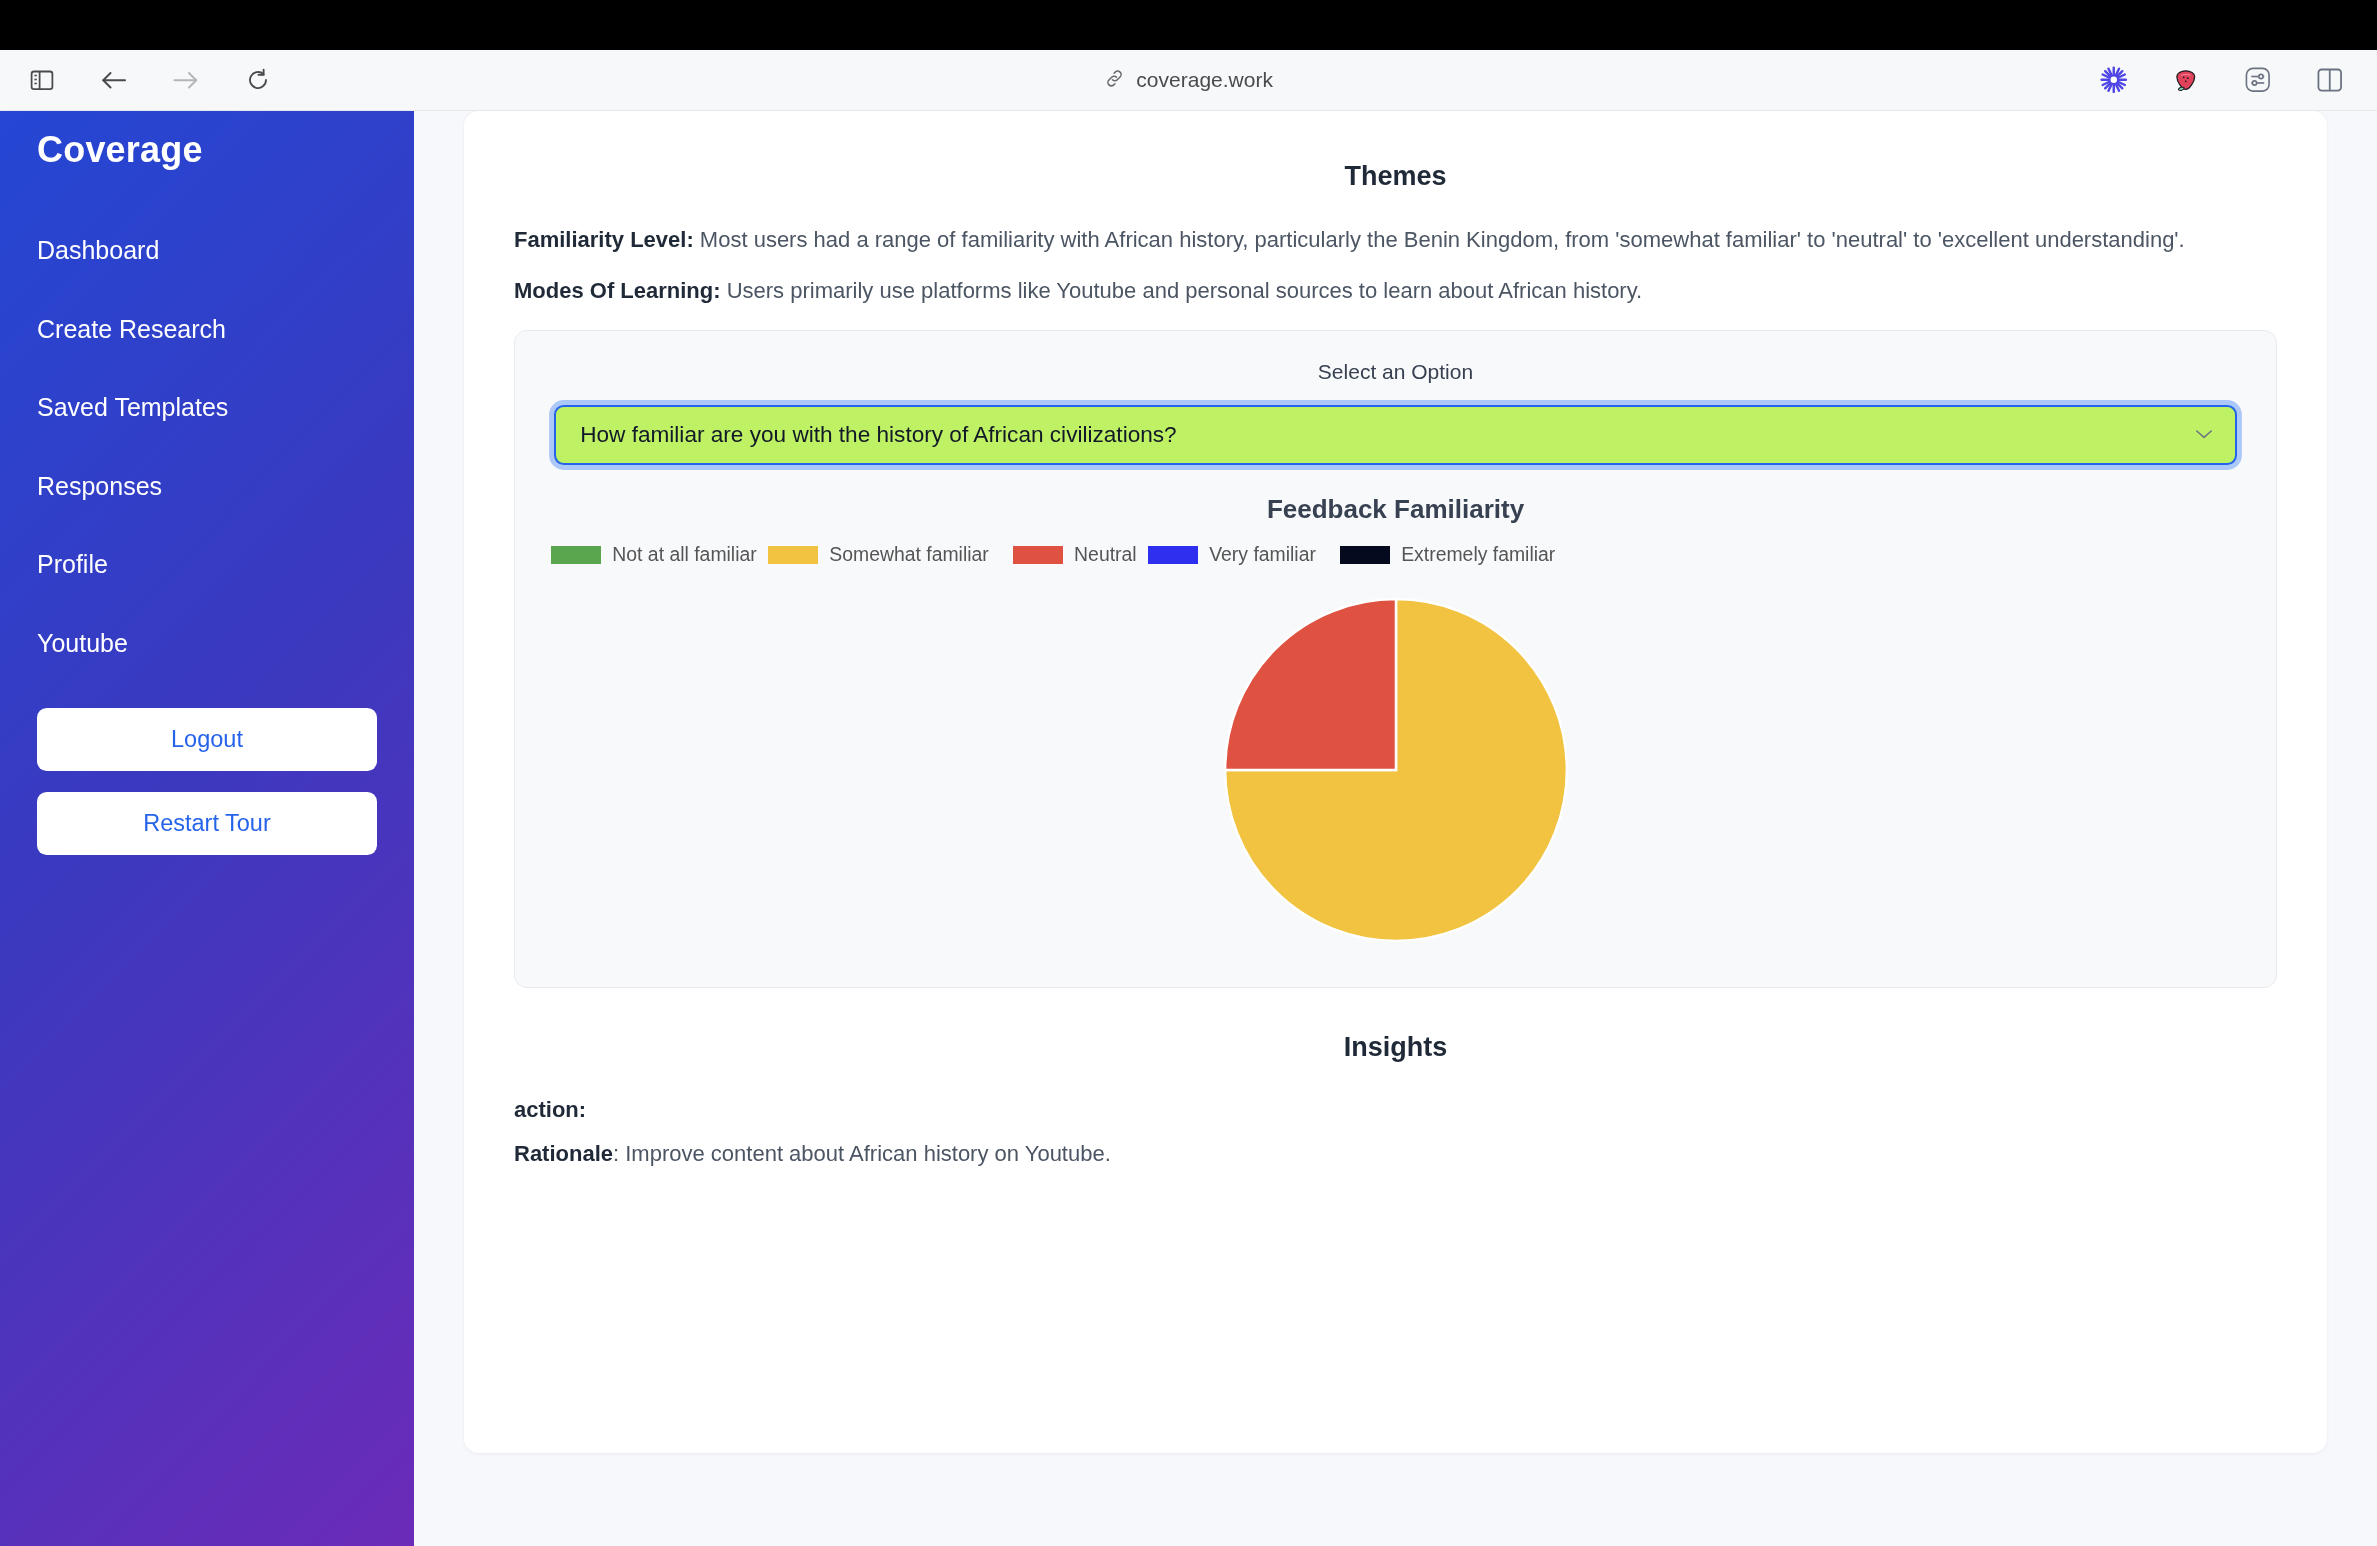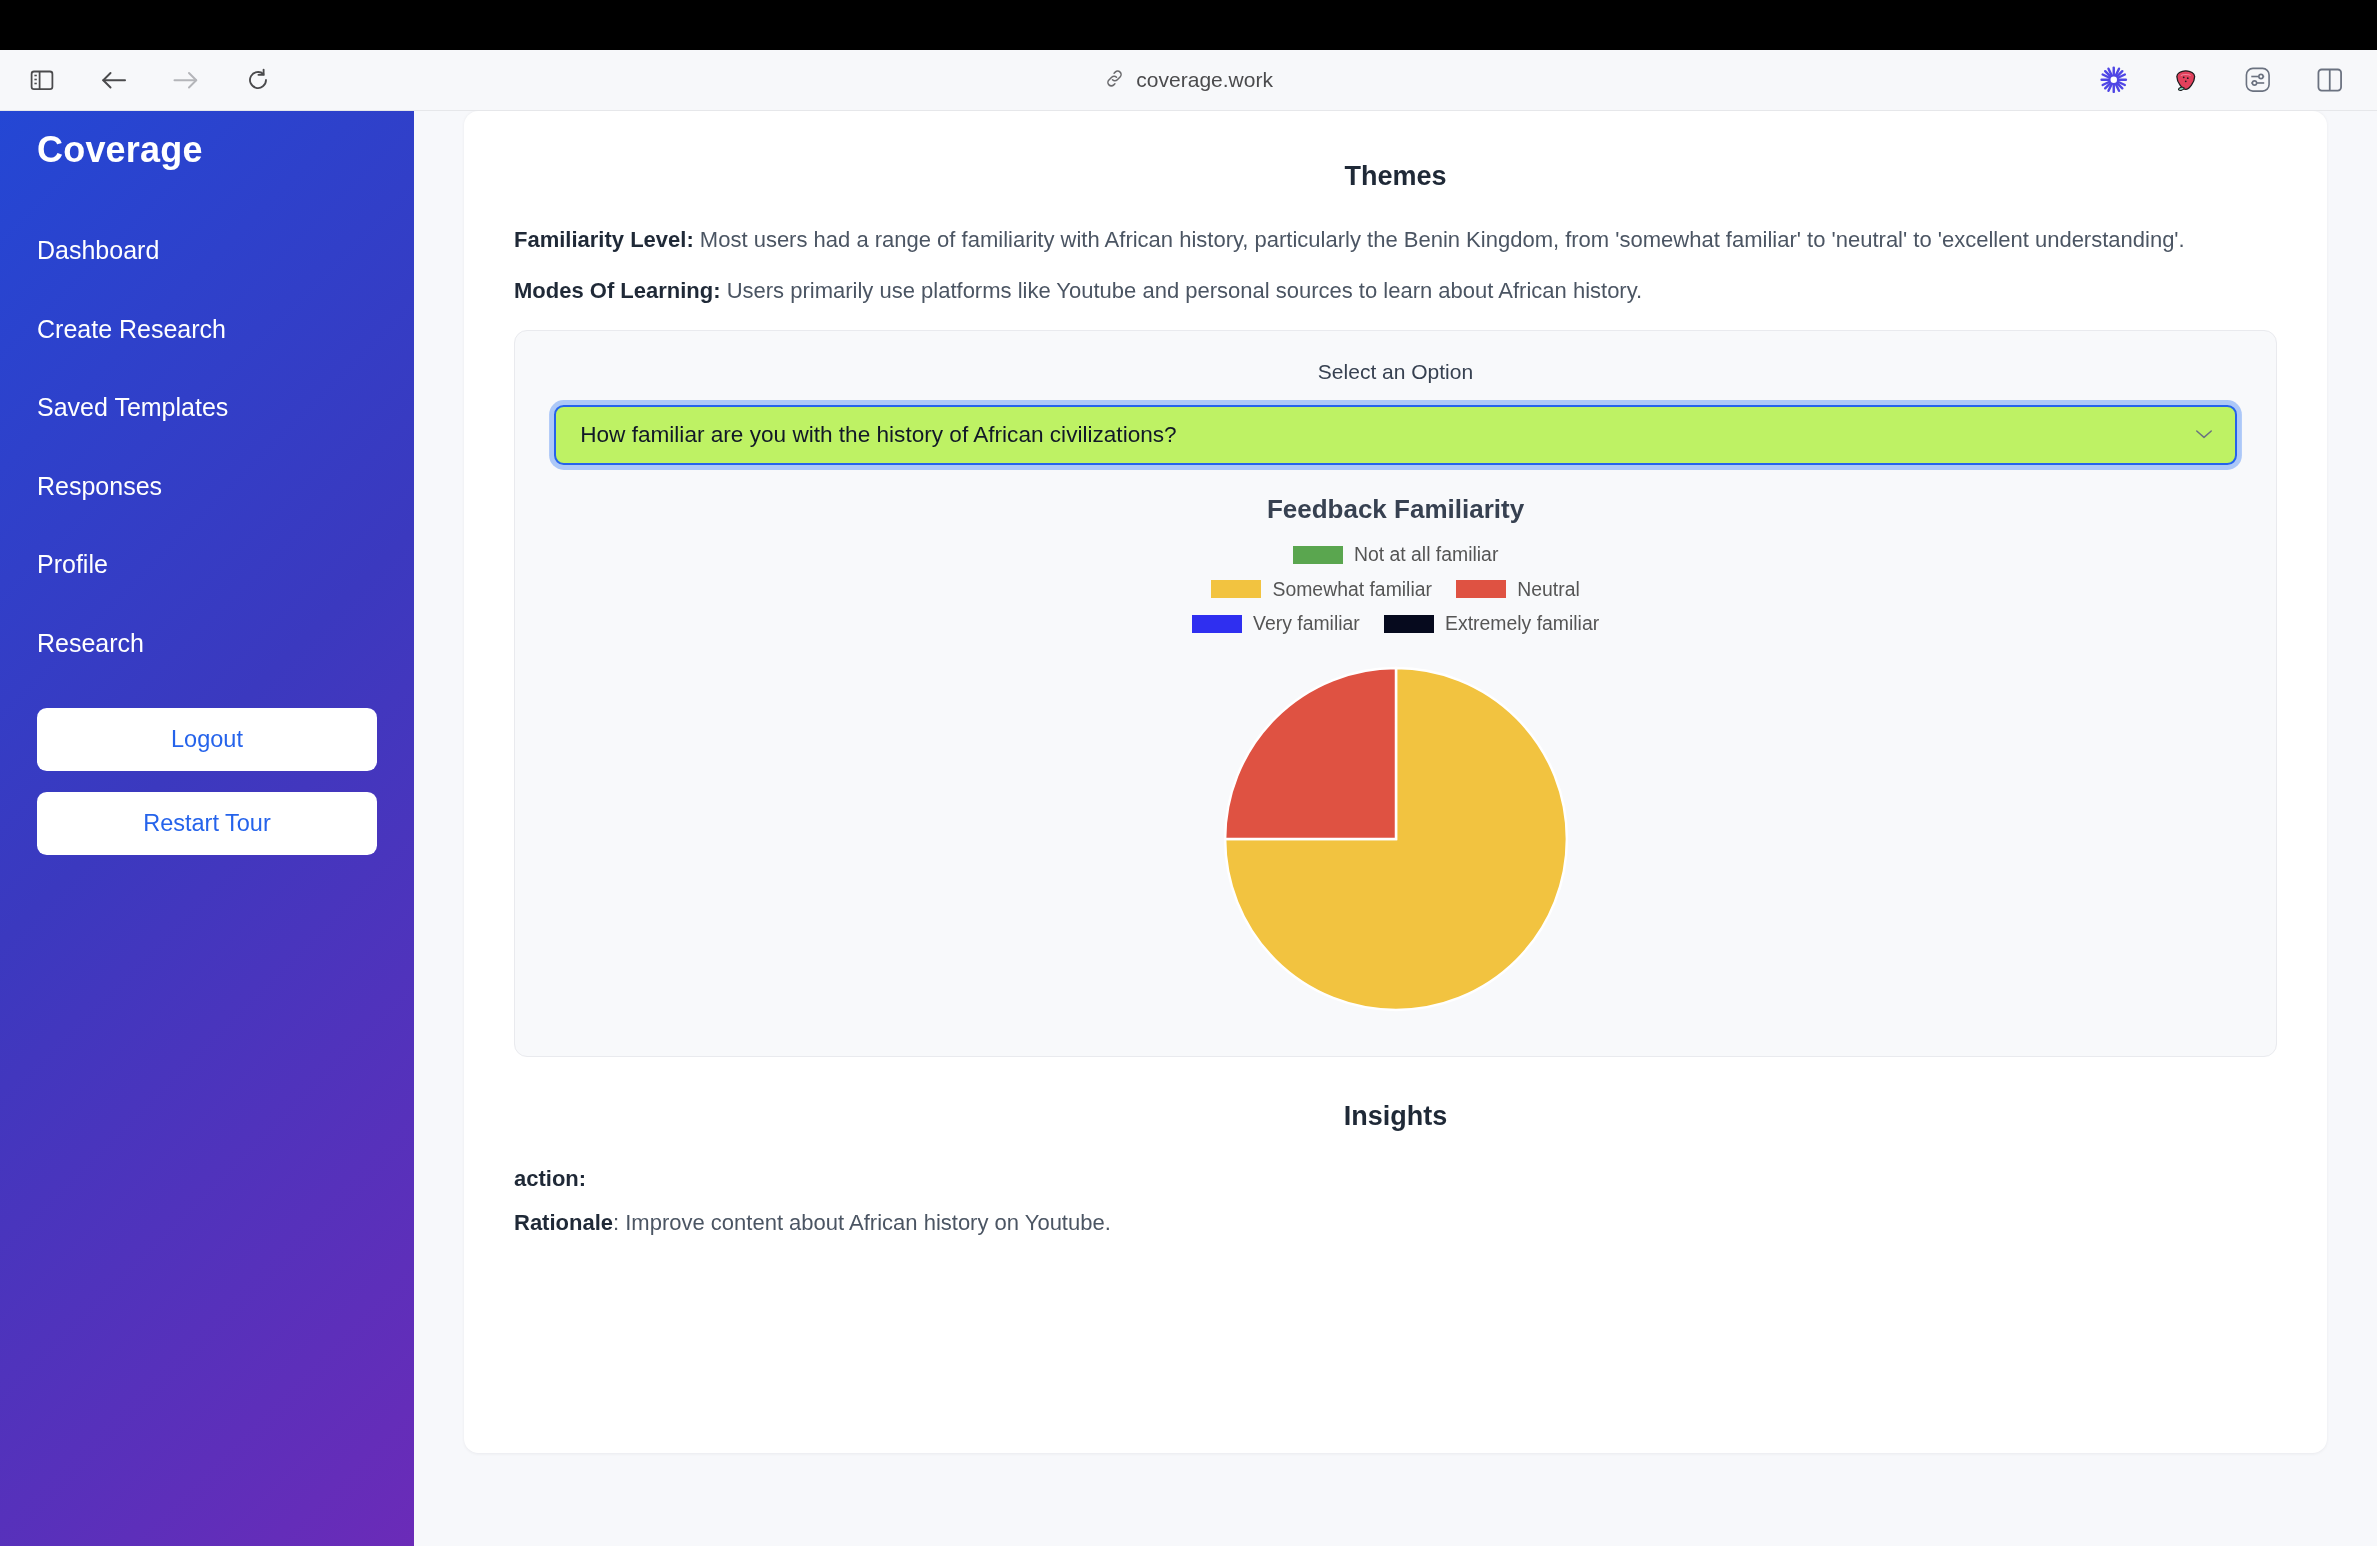--- a/index.html
+++ b/index.html
@@ -97,21 +97,21 @@
     font-size: 22.6px; color: #111827; cursor: pointer;
   }
   .select-caret {
     position: absolute; right: 27.5px; top: 50%; transform: translateY(-50%);
     color: #6b7280; pointer-events: none;
   }
   .chart-title {
     text-align: center; font-size: 26px; font-weight: bold;
     color: #374151; margin: 29px 0 18px;
   }
-  .legend { display: flex; flex-direction: column; align-items: center; gap: 11.3px; }
+  .legend { display: flex; flex-direction: row; align-items: center; gap: 11.3px; }
   .legend-row { display: flex; align-items: center; justify-content: center; gap: 24px; }
   .legend-item { display: flex; align-items: center; gap: 11.3px; }
   .swatch { width: 50px; height: 18px; display: inline-block; }
   .legend-label { font-size: 19.4px; color: #555; }
   .pie-area { display: flex; justify-content: center; margin-top: 26px; }
 
   
   .insights-wrap { margin-top: 44px; }
   .ins-line { font-size: 22px; color: #4b5563; padding: 0 50px; line-height: 1.48; margin-bottom: 11.3px; }
   .ins-line b { color: #1f2937; font-weight: bold; }
@@ -211,21 +211,21 @@
   <div class="body-row">
 
     <div class="sidebar" style="background: linear-gradient(135deg, rgb(36, 71, 212) 0%, rgb(59, 57, 191) 45%, rgb(107, 43, 184) 100%);">
       <div class="brand">Coverage</div>
 
       <div class="nav-item">Dashboard</div>
       <div class="nav-item">Create Research</div>
       <div class="nav-item">Saved Templates</div>
       <div class="nav-item">Responses</div>
       <div class="nav-item">Profile</div>
-      <div class="nav-item">Research</div>
+      <div class="nav-item">Youtube</div>
 
       <div class="side-btns">
         <button class="side-btn">Logout</button>
         <button class="side-btn">Restart Tour</button>
       </div>
     </div>
 
     <div class="main">
 
       <div class="card">

